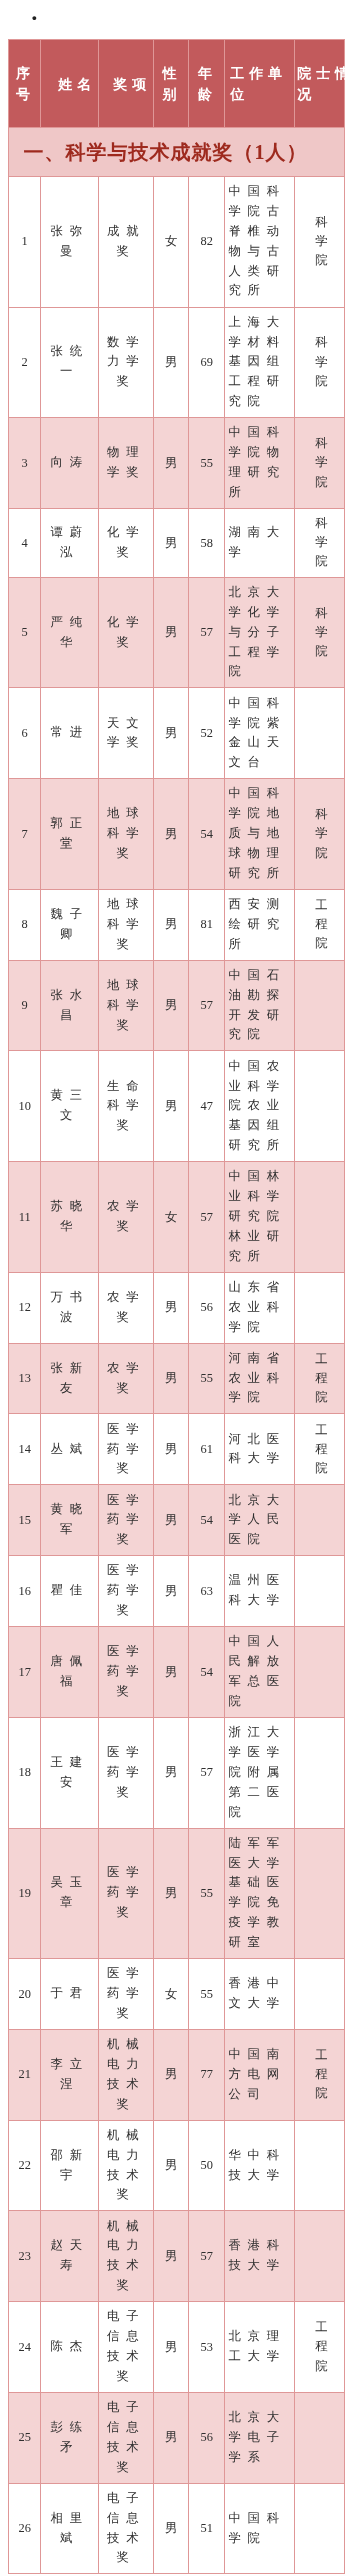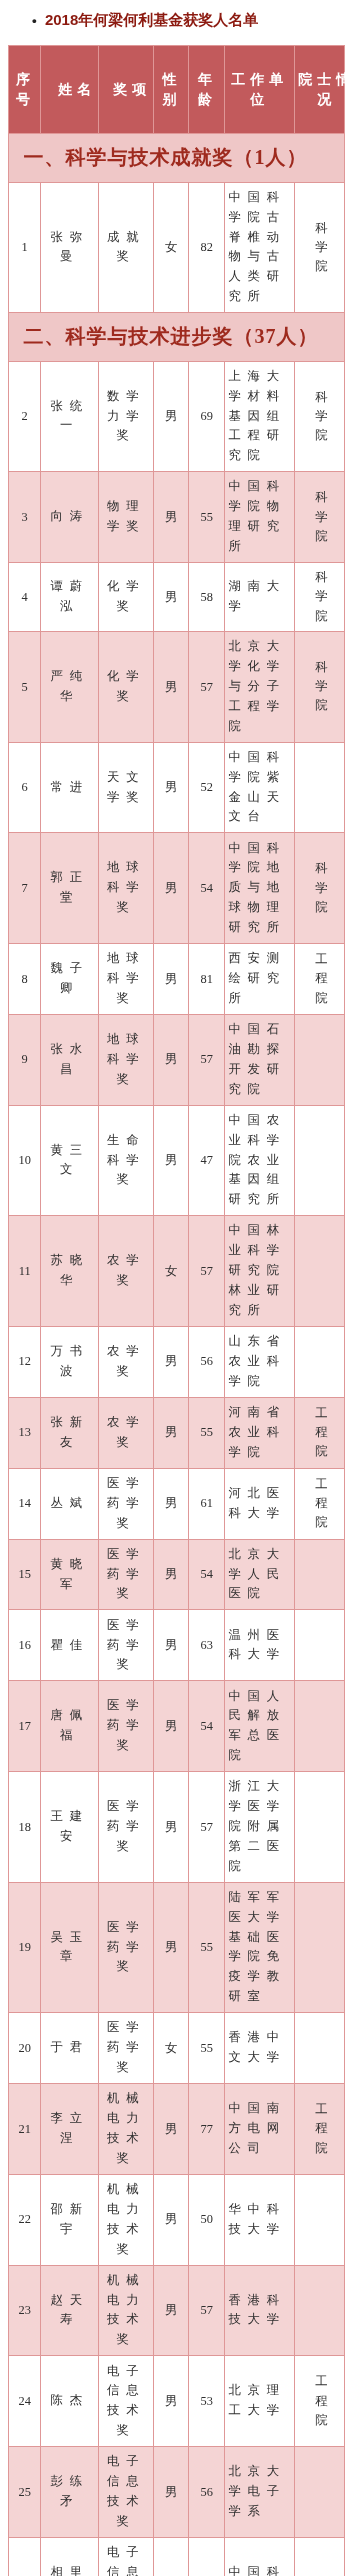--- a/index.html
+++ b/index.html
@@ -43,21 +43,21 @@
     font-size:14px;
     height:77px;
     text-align:center;
     font-family:"Liberation Sans","DejaVu Sans",sans-serif;
   }
   thead .hw{ 
     margin:0 auto;
     word-break:break-all;
     line-height:1.45;
     letter-spacing:0.35em;
-    text-align:center;
+    text-align:left;
   }
   .hw.one{white-space:nowrap;letter-spacing:0.35em;text-align:right;}
   .hw.stack{width:1.25em;}
   .hw.w3{width:4.2em;}
   tr.section-row td{
     background:#efc7c7;
     color:#9e2a1e;
     font-weight:bold;
     font-size:20px;
     padding:10.3px 3.1px 10.3px 14.4px;
@@ -96,21 +96,20 @@
   }
   td .plain{line-height:1.5;}
 </style>
 </head>
 <body>
 
 <div class="page">
 
   <div class="title-row">
     <span class="bullet">•</span>
-    <span>2018年何梁何利基金获奖人名单</span>
   </div>
 
   <table class="award-table">
     <colgroup>
       <col style="width:32px">
       <col style="width:58px">
       <col style="width:55px">
       <col style="width:35px">
       <col style="width:36px">
       <col style="width:70px">
@@ -163,23 +162,20 @@
             <div class="plain">82</div>
           </td>
     <td>
             <div class="w3">中国科学院古脊椎动物与古人类研究所</div>
           </td>
     <td>
             <div class="w1">科学院</div>
           </td>
   </tr>
 
-  <tr class="section-row">
-    <td colspan="7">二、科学与技术进步奖（37人）</td>
-  </tr>
 
   <tr class="data-row">
     <td>
             <div class="plain">2</div>
           </td>
     <td>
             <div class="w2">张统一</div>
           </td>
     <td>
             <div class="w2">数学力学奖</div>

